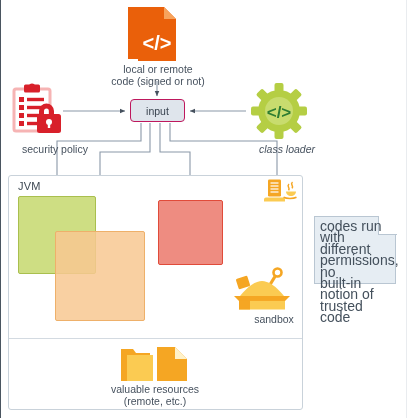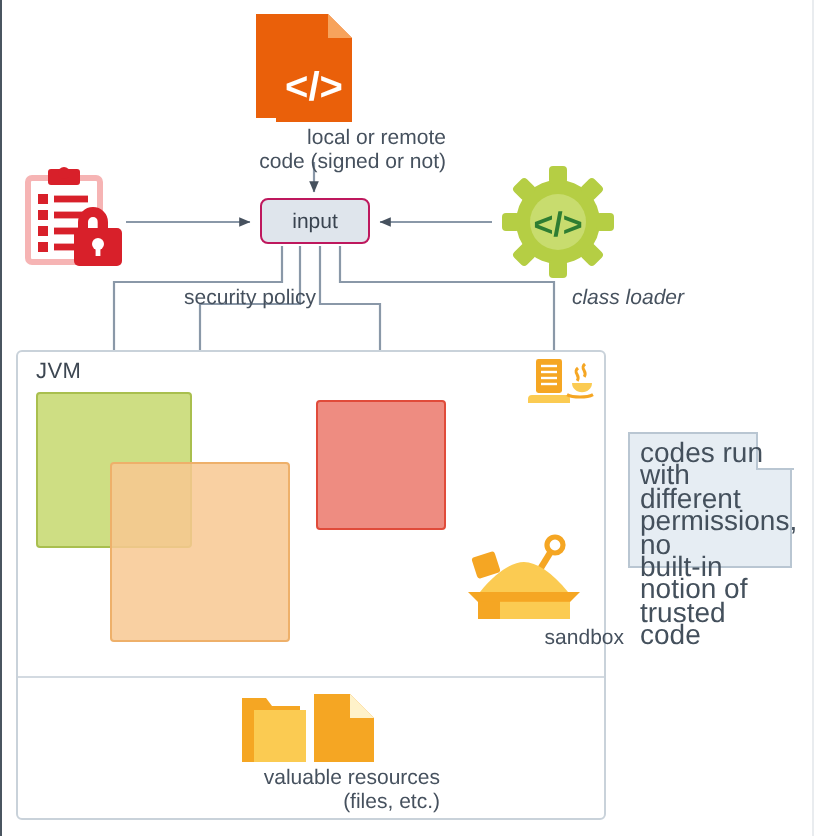--- a/index.html
+++ b/index.html
@@ -4,21 +4,21 @@
 <style>
   html,body{margin:0;padding:0;background:#ffffff;}
   body{
     width:407px;height:418px;position:relative;overflow:hidden;
     font-family:"Liberation Sans","DejaVu Sans",sans-serif;
     color:#3f4a56;
   }
   #canvas{position:absolute;inset:0;width:407px;height:418px;}
   .abs{position:absolute;}
   .lbl{
-    position:absolute;text-align:right;font-size:10.5px;line-height:12px;
+    position:absolute;text-align:center;font-size:10.5px;line-height:12px;
     color:#46515e;white-space:pre-line;
   }
 
   
   #frame-left{left:0;top:0;width:1px;height:418px;background:#4a5560;}
   #frame-right{left:406px;top:0;width:1px;height:418px;background:#e9ecef;}
 
   
   #jvm-box{
     left:8px;top:175px;width:295px;height:235px;
@@ -55,21 +55,21 @@
     font-size:14px;line-height:11.4px;color:#44505c;white-space:pre-line;
   }
   #note-fold{
     left:378px;top:216px;width:18px;height:18px;
     background:#ffffff;
     border-left:1px solid #b9c6d2;border-bottom:1px solid #b9c6d2;
   }
 
   
   #lbl-code{left:93px;top:63px;width:130px;}
-  #lbl-secpolicy{left:0px;top:143px;width:110px;padding-left:48px;}
+  #lbl-secpolicy{left:0px;top:143px;width:110px;}
   #lbl-classloader{left:232px;top:143px;width:110px;font-style:italic;}
   #lbl-sandbox{left:236px;top:313px;width:76px;}
   #lbl-resources{left:90px;top:383px;width:130px;}
 
   svg{display:block;overflow:visible;}
 </style>
 </head>
 <body>
 
 <svg id="canvas" viewBox="0 0 407 418" width="407" height="418">
@@ -204,21 +204,21 @@
 
 <div class="abs" style="left:121px;top:345px;">
   <svg width="70" height="40" viewBox="0 0 70 40">
     <path d="M0,4 h12 l3,4 h14 v28 h-29 z" fill="#F5A623"></path>
     <path d="M6,10 h26 v26 h-26 z" fill="#FBCB52"></path>
     <path d="M36,2 h18 l12,12 v22 h-30 z" fill="#F5A623"></path>
     <path d="M54,2 v12 h12 z" fill="#FFF2C9"></path>
   </svg>
 </div>
 <div class="lbl" id="lbl-resources">valuable resources
-(files, etc.)</div>
+(remote, etc.)</div>
 
 <div class="abs" id="note-box"></div>
 <div class="abs" id="note-fold"></div>
 <div id="note-text">codes run
 with different
 permissions, no
 built-in notion of
 trusted code</div>
 
 </body></html>

